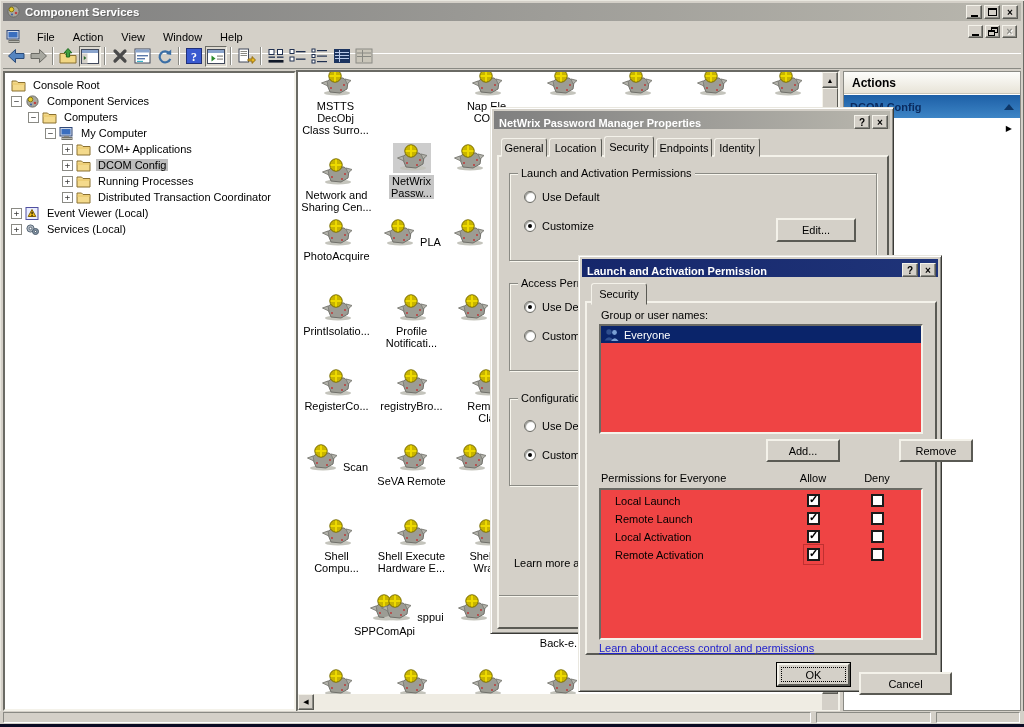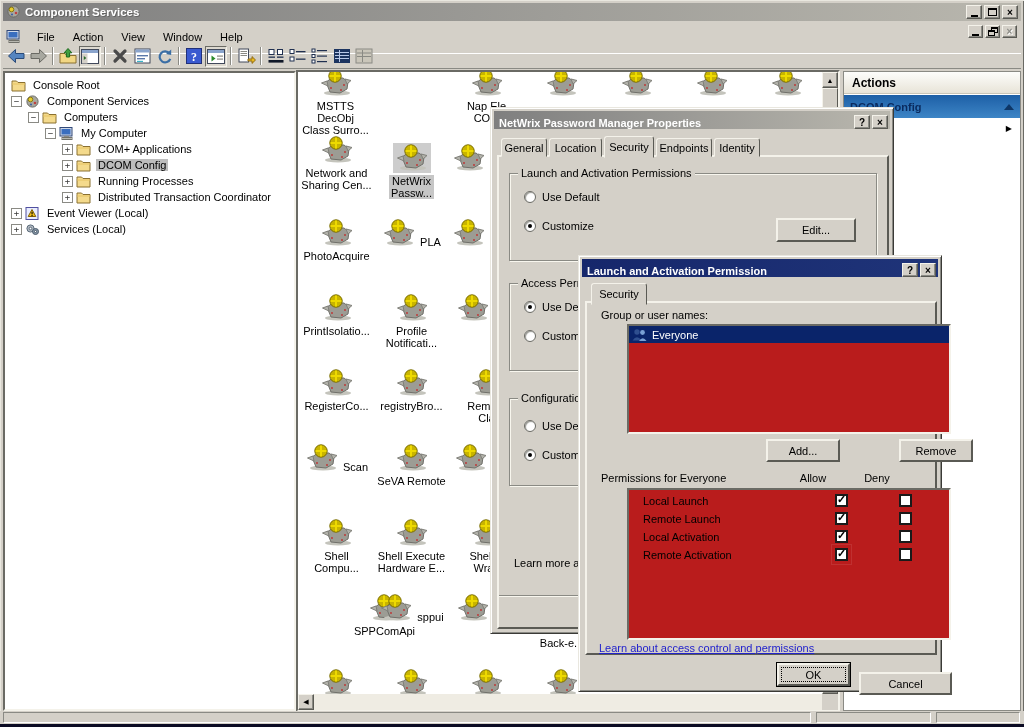--- a/index.html
+++ b/index.html
@@ -111,21 +111,21 @@
   .radio-row { position:absolute; display:flex; align-items:center; }
   .radio { width:12px; height:12px; border-radius:50%; background:#fff; border:1px solid #6a6a64;
     box-shadow:inset 1px 1px 1px #9a9a94; margin-right:6px; position:relative; }
   .radio.on::after { content:""; position:absolute; left:3px; top:3px; width:4px; height:4px; border-radius:50%; background:#000; }
 
   .btn { position:absolute; background:#d4d0c8; border:2px solid; border-color:#f4f2ea #5a5a54 #5a5a54 #f4f2ea;
     font-family:"Liberation Sans",sans-serif; font-size:11px; color:#000; }
   .btn.default { box-shadow:0 0 0 1px #000; }
   .btn.default::after { content:""; position:absolute; left:2px; top:2px; right:2px; bottom:2px; border:1px dotted #000; }
 
-  .listbox { position:absolute; background:#b91c1c; border:2px solid; border-color:#6a6a64 #f4f2ea #f4f2ea #6a6a64;margin-left:28px; }
+  .listbox { position:absolute; background:#ef4444; border:2px solid; border-color:#6a6a64 #f4f2ea #f4f2ea #6a6a64; }
   .lbl { position:absolute; white-space:nowrap; }
   .name-row { height:17px; display:flex; align-items:center; padding-left:2px; }
   .name-row.sel { background:#0a246a; color:#fff; }
   .name-row .nicon { display:flex; margin-right:4px; }
 
   .perm-row { position:absolute; left:0; right:0; height:18px; }
   .perm-label { position:absolute; left:14px; top:2px; }
   .cb { position:absolute; width:13px; height:13px; top:1px; background:#fff; border:2px solid #1a1a1a; }
   .cb.on::after { content:"✓"; position:absolute; left:0px; top:-3px; font-size:11px; font-weight:bold; color:#000; }
   .red-box { position:absolute; width:21px; height:21px; border:1px solid #c03030; }
@@ -511,21 +511,21 @@
               <ellipse cx="18" cy="25" rx="13" ry="2.6" fill="#c4c4bc"></ellipse>
               <path d="M7 14 L13 10 L24 10 L29 14 L28 21 L21 25 L11 24 Z" fill="#9c9c94" stroke="#70706a"></path>
               <path d="M8 13 L2.5 15 L9 18 Z" fill="#b4b4ac" stroke="#80807a"></path>
               <path d="M26 11 L32 12.5 L28 16 Z" fill="#b4b4ac" stroke="#80807a"></path>
               <circle cx="16" cy="8" r="6.2" fill="#c8b400" stroke="#7a6d00"></circle>
               <path d="M16 2.5 V13.5 M10.6 8 H21.4" stroke="#eeda00" stroke-width="2"></path>
               <circle cx="12" cy="20" r="0.9" fill="#c03030"></circle>
               <circle cx="22" cy="22" r="0.9" fill="#c03030"></circle>
               <circle cx="25" cy="17" r="0.9" fill="#c03030"></circle>
             </svg></span></div>
-        <div class="cell" style="left: 1px; top: 63px;"><span class="icon-bg"><svg width="34" height="28" viewBox="0 0 34 28">
+        <div class="cell" style="left: 1px; top: 85px;"><span class="icon-bg"><svg width="34" height="28" viewBox="0 0 34 28">
               <ellipse cx="18" cy="25" rx="13" ry="2.6" fill="#c4c4bc"></ellipse>
               <path d="M7 14 L13 10 L24 10 L29 14 L28 21 L21 25 L11 24 Z" fill="#9c9c94" stroke="#70706a"></path>
               <path d="M8 13 L2.5 15 L9 18 Z" fill="#b4b4ac" stroke="#80807a"></path>
               <path d="M26 11 L32 12.5 L28 16 Z" fill="#b4b4ac" stroke="#80807a"></path>
               <circle cx="16" cy="8" r="6.2" fill="#c8b400" stroke="#7a6d00"></circle>
               <path d="M16 2.5 V13.5 M10.6 8 H21.4" stroke="#eeda00" stroke-width="2"></path>
               <circle cx="12" cy="20" r="0.9" fill="#c03030"></circle>
               <circle cx="22" cy="22" r="0.9" fill="#c03030"></circle>
               <circle cx="25" cy="17" r="0.9" fill="#c03030"></circle>
             </svg></span><div class="clabel">Network and

